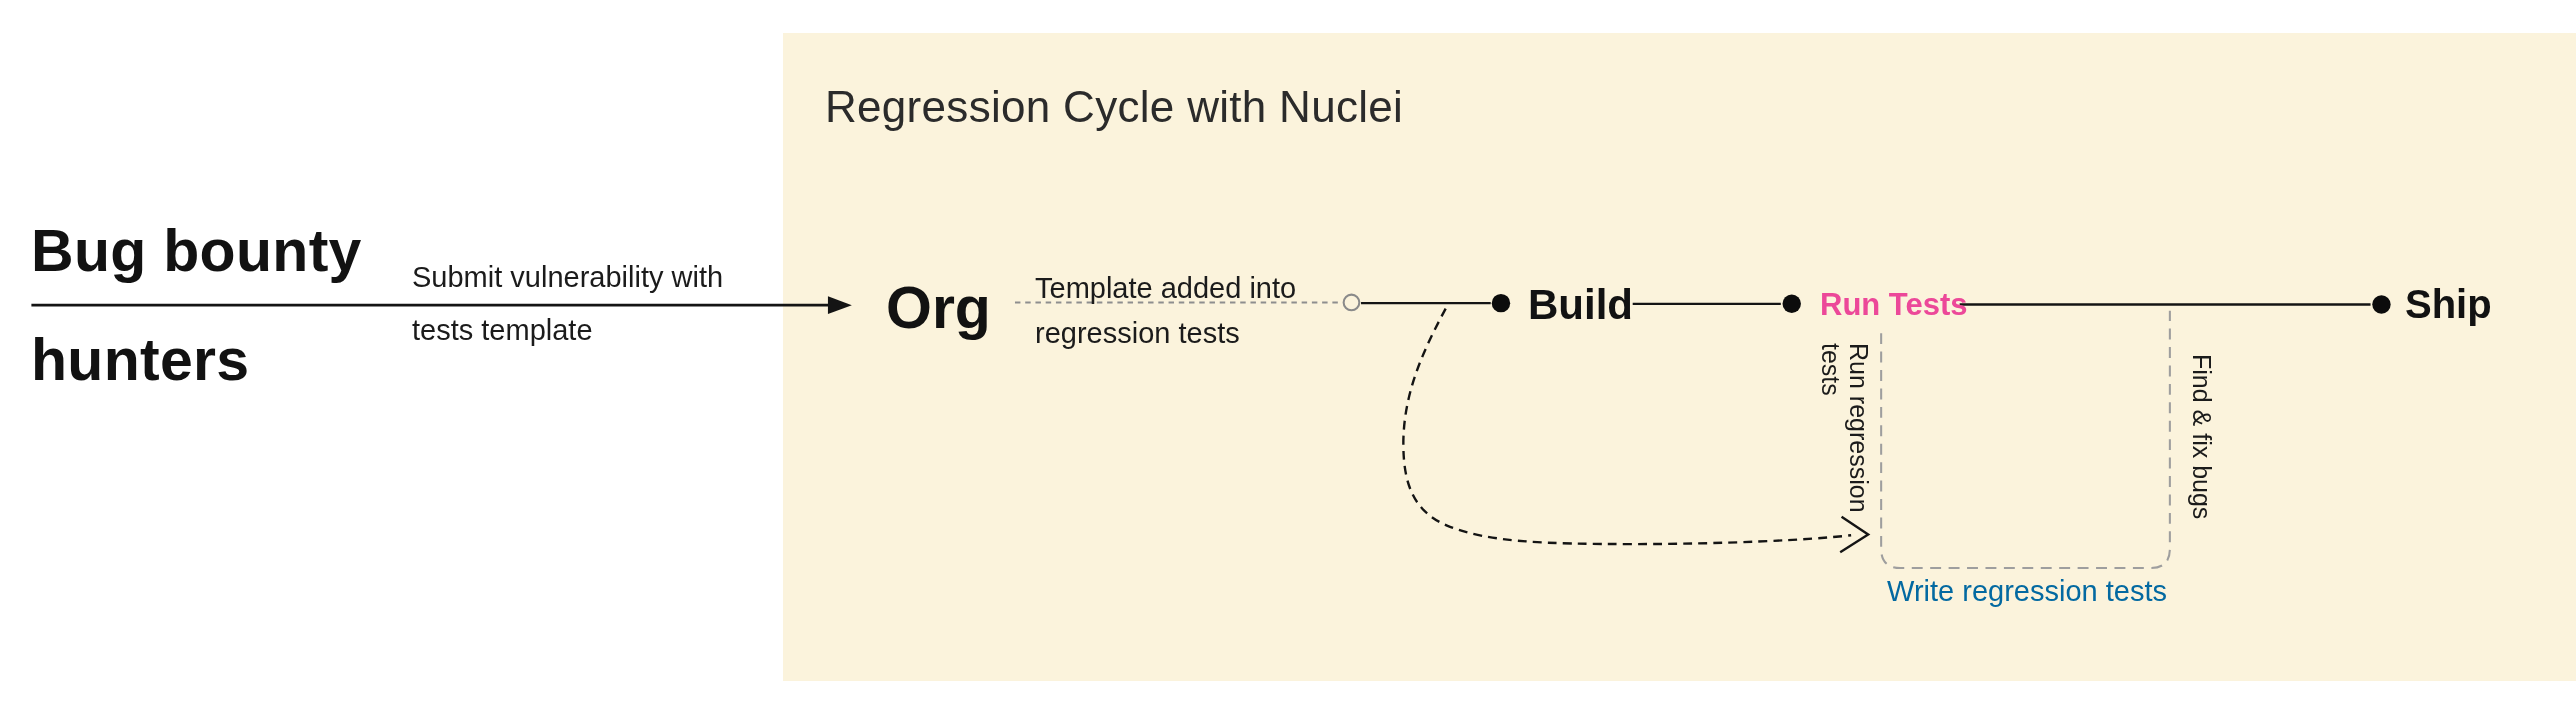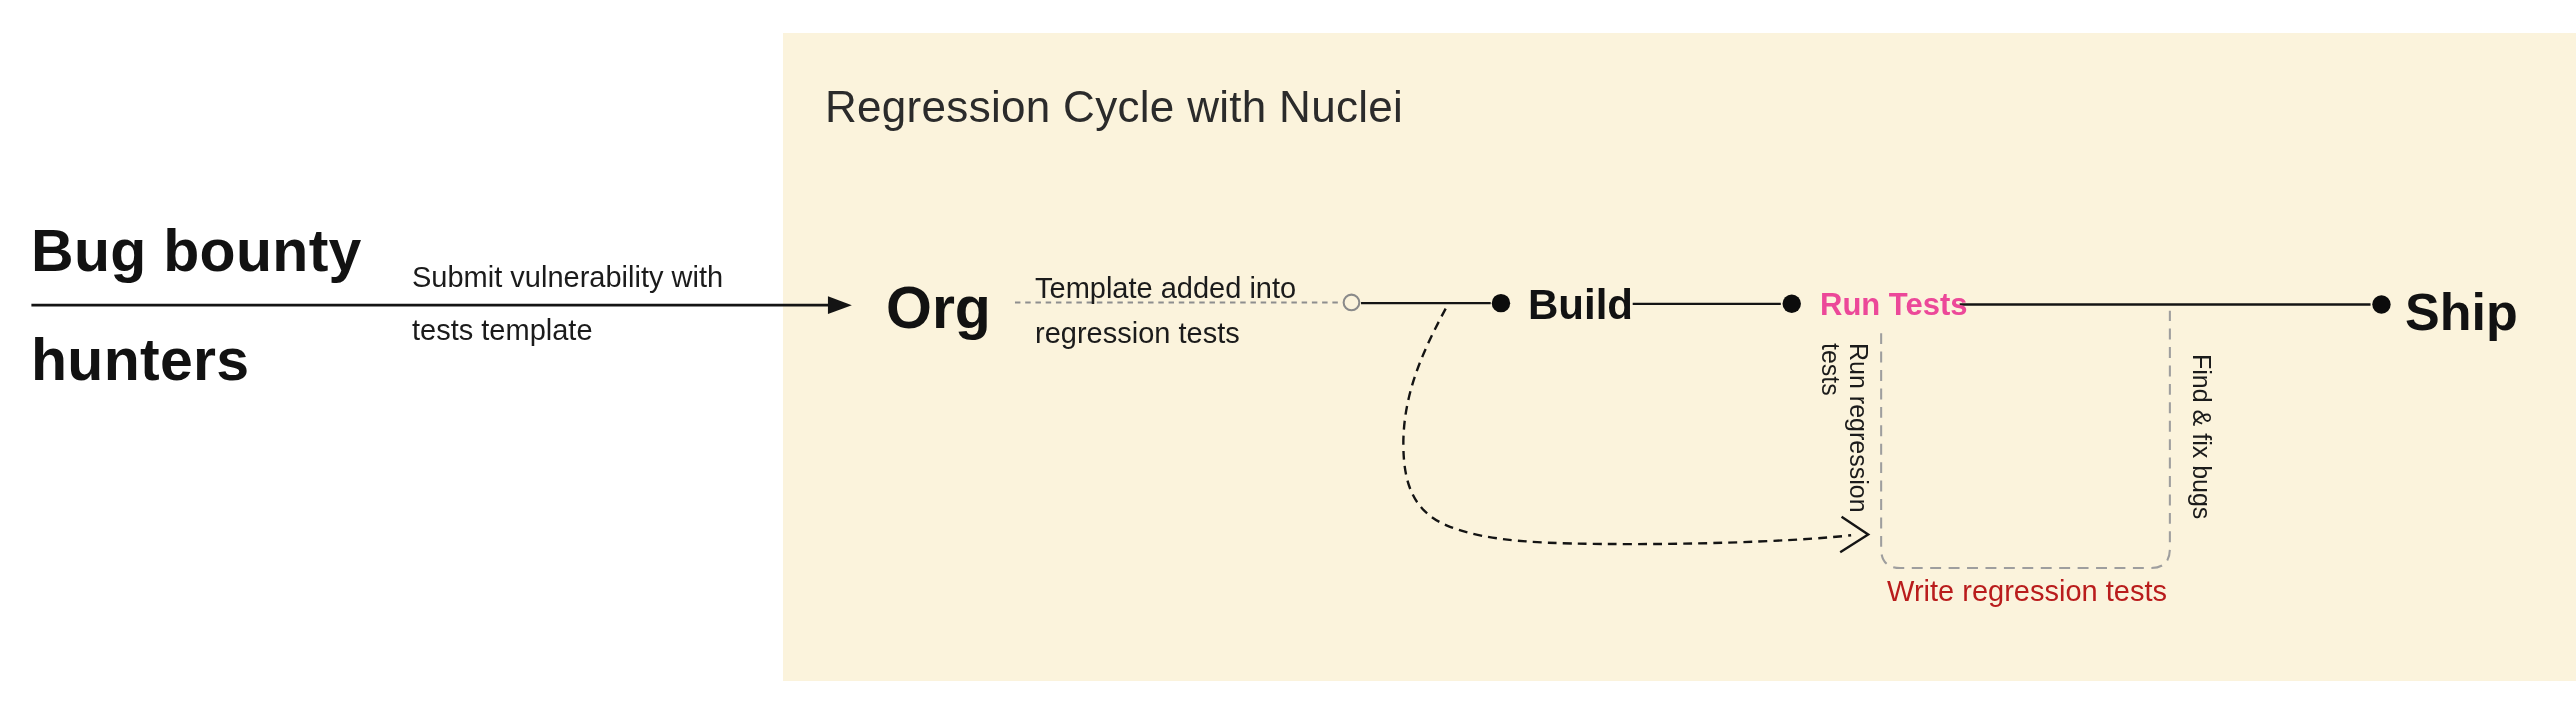--- a/index.html
+++ b/index.html
@@ -73,21 +73,21 @@
   .node-run-tests {
     left: 1820px;
     top: 287px;
     font-size: 31px;
     font-weight: 700;
     color: #ec4899;
   }
   .node-ship {
     left: 2405px;
     top: 282px;
-    font-size: 52px;
+    font-size: 40px;
     font-weight: 700;
     color: #121212;
     text-align: right;
   }
 
   .template-label {
     left: 1035px;
     font-size: 29px;
     color: #1b1b1b;
   }
@@ -113,21 +113,21 @@
     top: 354px;
     white-space: nowrap;
   }
 
   .write-label {
     left: 1870px;
     top: 575px;
     width: 314px;
     text-align: center;
     font-size: 29px;
-    color: #b91c1c;
+    color: #0369a1;
   }
 </style>
 </head>
 <body>
 
 <div class="canvas">
 
   <div class="panel"></div>
 
   <svg class="lines" viewBox="0 0 3774 1059">

